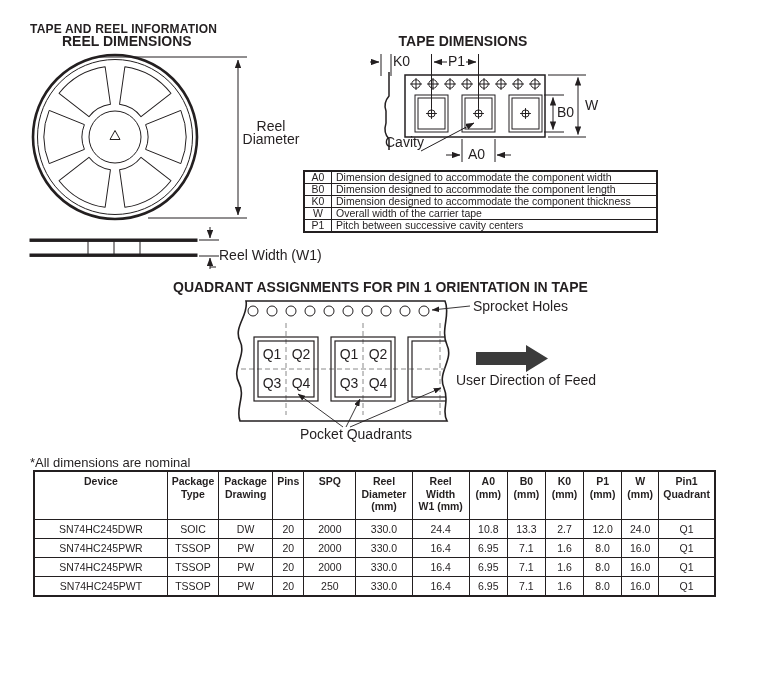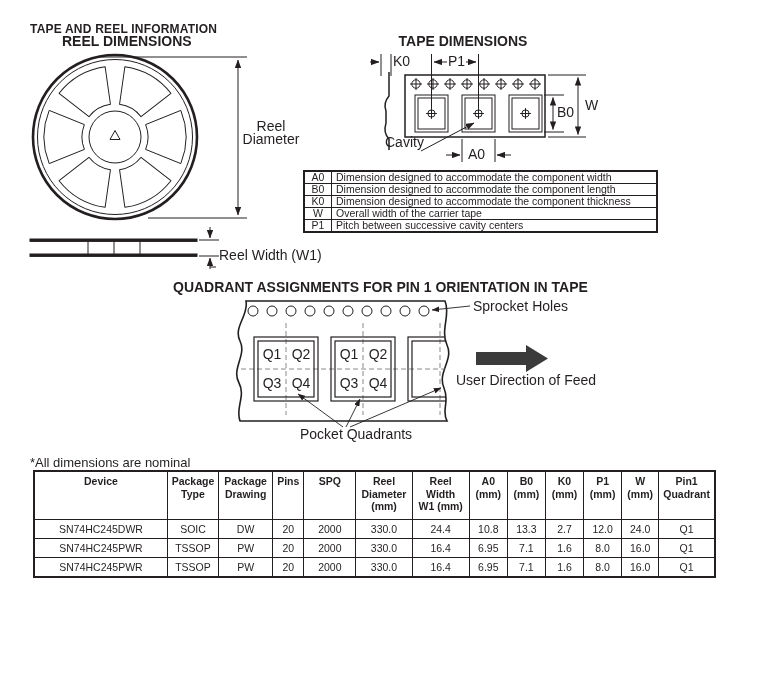--- a/index.html
+++ b/index.html
@@ -359,14 +359,29 @@
         <td>2000</td>
         <td>330.0</td>
         <td>16.4</td>
         <td>6.95</td>
         <td>7.1</td>
         <td>1.6</td>
         <td>8.0</td>
         <td>16.0</td>
         <td>Q1</td>
     </tr>
+    <tr>
+      <td>SN74HC245PWT</td>
+        <td>TSSOP</td>
+        <td>PW</td>
+        <td>20</td>
+        <td>250</td>
+        <td>330.0</td>
+        <td>16.4</td>
+        <td>6.95</td>
+        <td>7.1</td>
+        <td>1.6</td>
+        <td>8.0</td>
+        <td>16.0</td>
+        <td>Q1</td>
+    </tr>
   </tbody>
 </table>
 
 </body></html>

